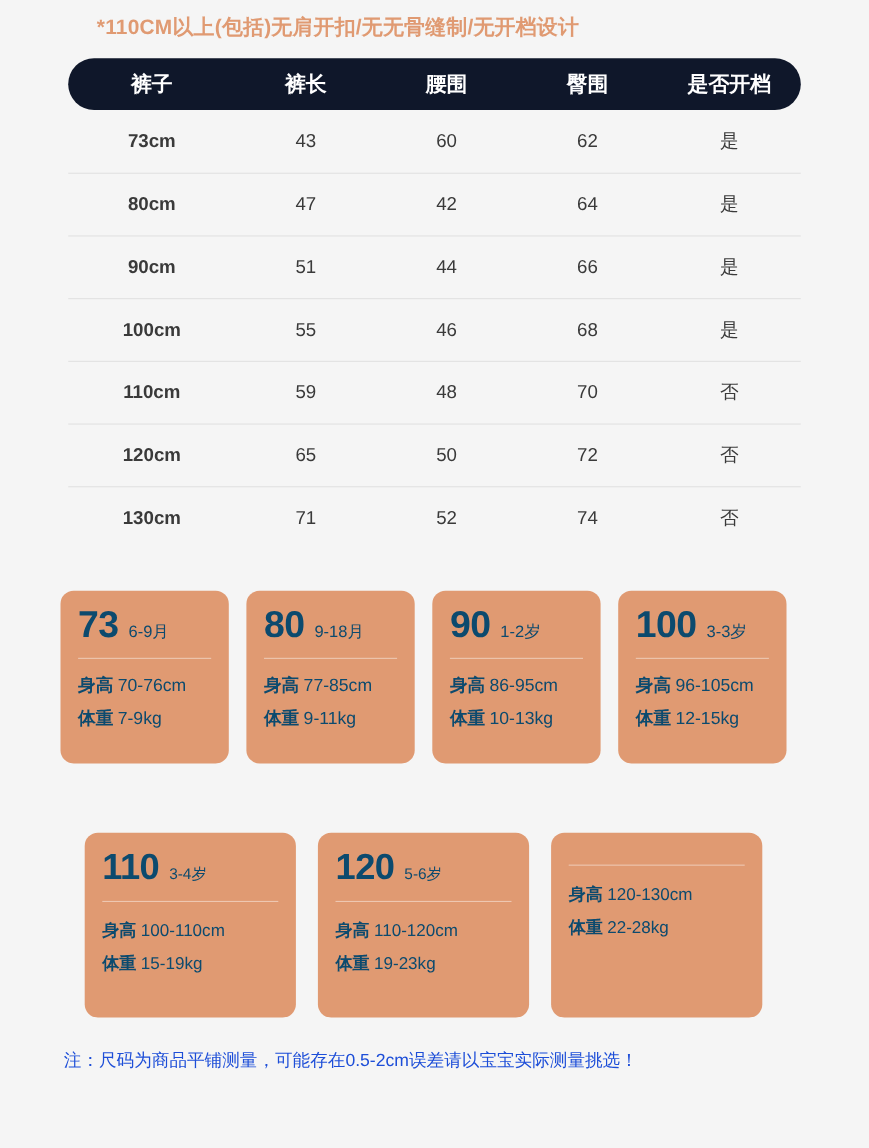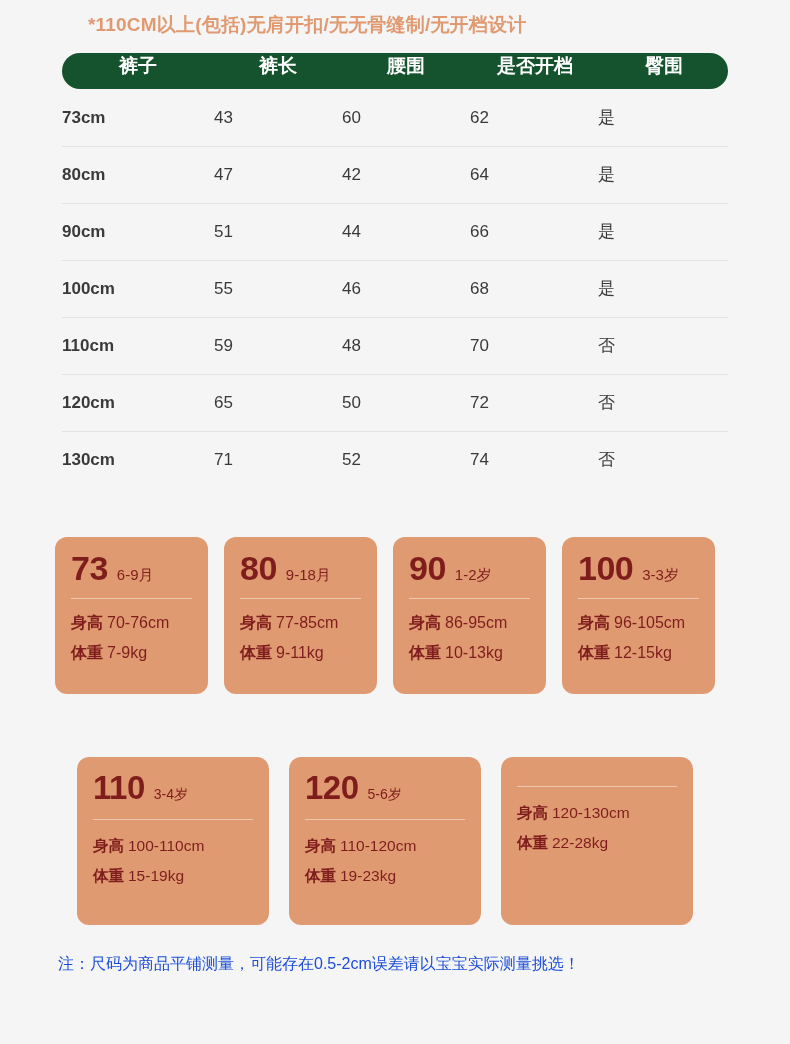--- a/index.html
+++ b/index.html
@@ -15,54 +15,54 @@
   .title {
     position:absolute; left:88px; top:12px;
     font-size:19px; font-weight:bold;
     color:#e09a72; letter-spacing:0.2px;
     white-space:nowrap;
   }
 
   
   .table { position:absolute; left:62px; top:53px; width:666px; }
   .thead {
-    display:flex; 
-    height:36px; background:#14532d;
+    display:flex; align-items:center;
+    height:47px; background:#0f172a;
     border-radius:24px;
   }
   .thead .cell {
     color:#ffffff; font-size:19px; font-weight:bold;
     text-align:center;
   }
   .trow { display:flex; align-items:center; height:57px; position:relative; }
   .trow + .trow::before,
   .tbody .trow:first-child::before {
     content:""; position:absolute; left:0; right:0; top:0;
     height:1px; background:#e2e2e2;
   }
   .tbody .trow:first-child::before { background:transparent; }
   .trow .cell {
-    font-size:17px; color:#3a3a3a; 
+    font-size:17px; color:#3a3a3a; text-align:center;
   }
   .trow .cell.sz { font-weight:bold; font-size:17px; }
   .c0 { width:152px; }
   .c1 { width:128px; }
   .c2 { width:128px; }
   .c3 { width:128px; }
   .c4 { width:130px; }
 
   
   .cards-row { position:absolute; display:flex; }
   .cards-row.r1 { left:55px; top:537px; gap:16px; }
   .cards-row.r2 { left:77px; top:757px; gap:20px; }
 
   .card {
     background:#e09a72; border-radius:12px;
     padding:14px 16px 16px 16px;
-    color:#7f1d1d; display:flex; flex-direction:column;
+    color:#0c4a6e; display:flex; flex-direction:column;
   }
   .cards-row.r1 .card { width:153px; height:157px; }
   .cards-row.r2 .card { width:192px; height:168px; }
 
   .card-head { display:flex; align-items:baseline; gap:9px; white-space:nowrap; }
   .card-size { font-size:34px; font-weight:bold; line-height:1; letter-spacing:-0.5px; }
   .cards-row.r2 .card-size { font-size:33px; }
   .card-age { font-size:15px; font-weight:500; }
   .cards-row.r2 .card-age { font-size:14px; }
 
@@ -86,22 +86,22 @@
 
 <div id="page">
 
   <div class="title">*110CM以上(包括)无肩开扣/无无骨缝制/无开档设计</div>
 
   <div class="table">
     <div class="thead">
       <div class="cell c0">裤子</div>
       <div class="cell c1">裤长</div>
       <div class="cell c2">腰围</div>
+      <div class="cell c3">臀围</div>
       <div class="cell c4">是否开档</div>
-      <div class="cell c3">臀围</div>
     </div>
     <div class="tbody" id="tbody">
         <div class="trow">
           <div class="cell c0 sz">73cm</div>
           <div class="cell c1">43</div>
           <div class="cell c2">60</div>
           <div class="cell c3">62</div>
           <div class="cell c4">是</div>
         </div>
         <div class="trow">

